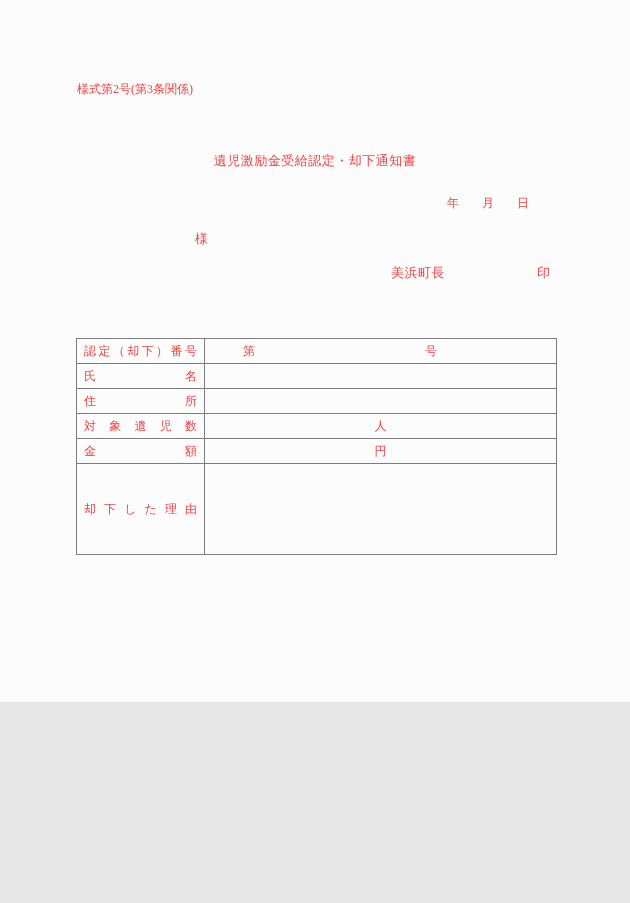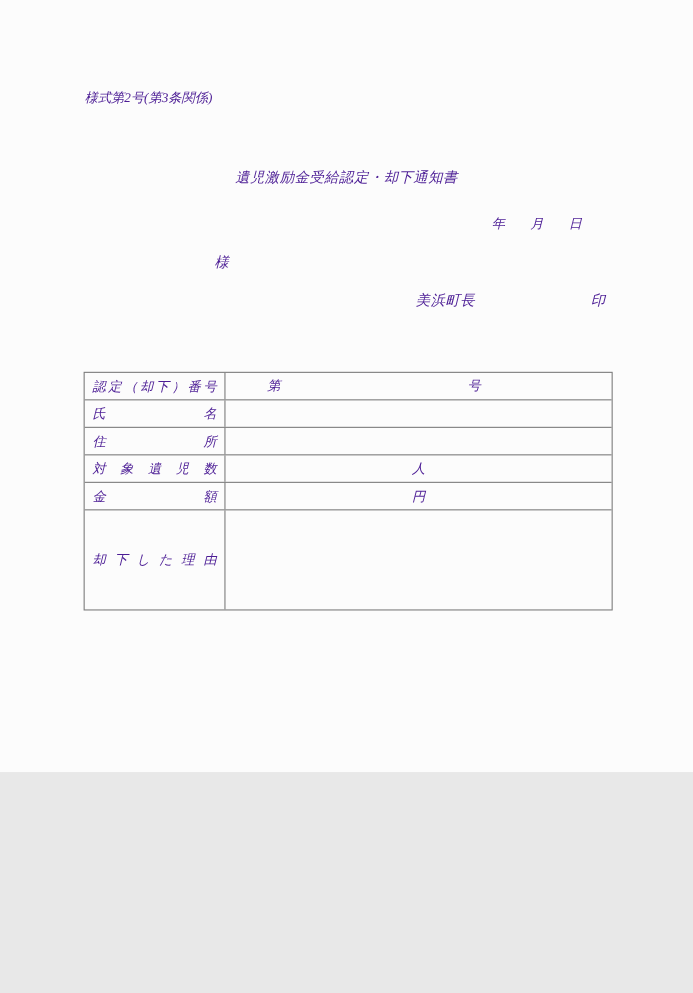--- a/index.html
+++ b/index.html
@@ -3,35 +3,34 @@
 <meta charset="utf-8">
 <style>
   * { margin: 0; padding: 0; box-sizing: border-box; }
   html, body { background: #e8e8e8; }
   .page {
     position: relative;
     width: 630px;
     height: 702px;
     margin: 0 auto;
     background: #fcfcfc;
-    color: #4c1d95;
+    color: #ef4444;
     font-family: "Liberation Serif", "DejaVu Serif", serif;
     overflow: hidden;
-    font-style: italic;
   }
   .abs { position: absolute; white-space: nowrap; }
 
   .form-number { left: 77px; top: 81px; font-size: 12px; }
   .doc-title  { left: 0; right: 0; top: 152px; text-align: center; font-size: 13px; letter-spacing: 0.5px; }
 
   .date-line { left: 447px; top: 195px; font-size: 12px; display: inline-flex; gap: 23px; }
 
   .recipient-line { left: 195px; top: 230px; font-size: 13px; }
 
-  .issuer-name { left: 378px; top: 264px; font-size: 13px; letter-spacing: 0.5px; }
+  .issuer-name { left: 391px; top: 264px; font-size: 13px; letter-spacing: 0.5px; }
   .issuer-seal { left: 537px; top: 264px; font-size: 13px; }
 
   .body-text { left: 88px; top: 302px; font-size: 12px; }
 
   
   .notice-table {
     position: absolute;
     left: 76px; top: 338px;
     width: 481px;
     border: 1px solid #7d7d7d;

